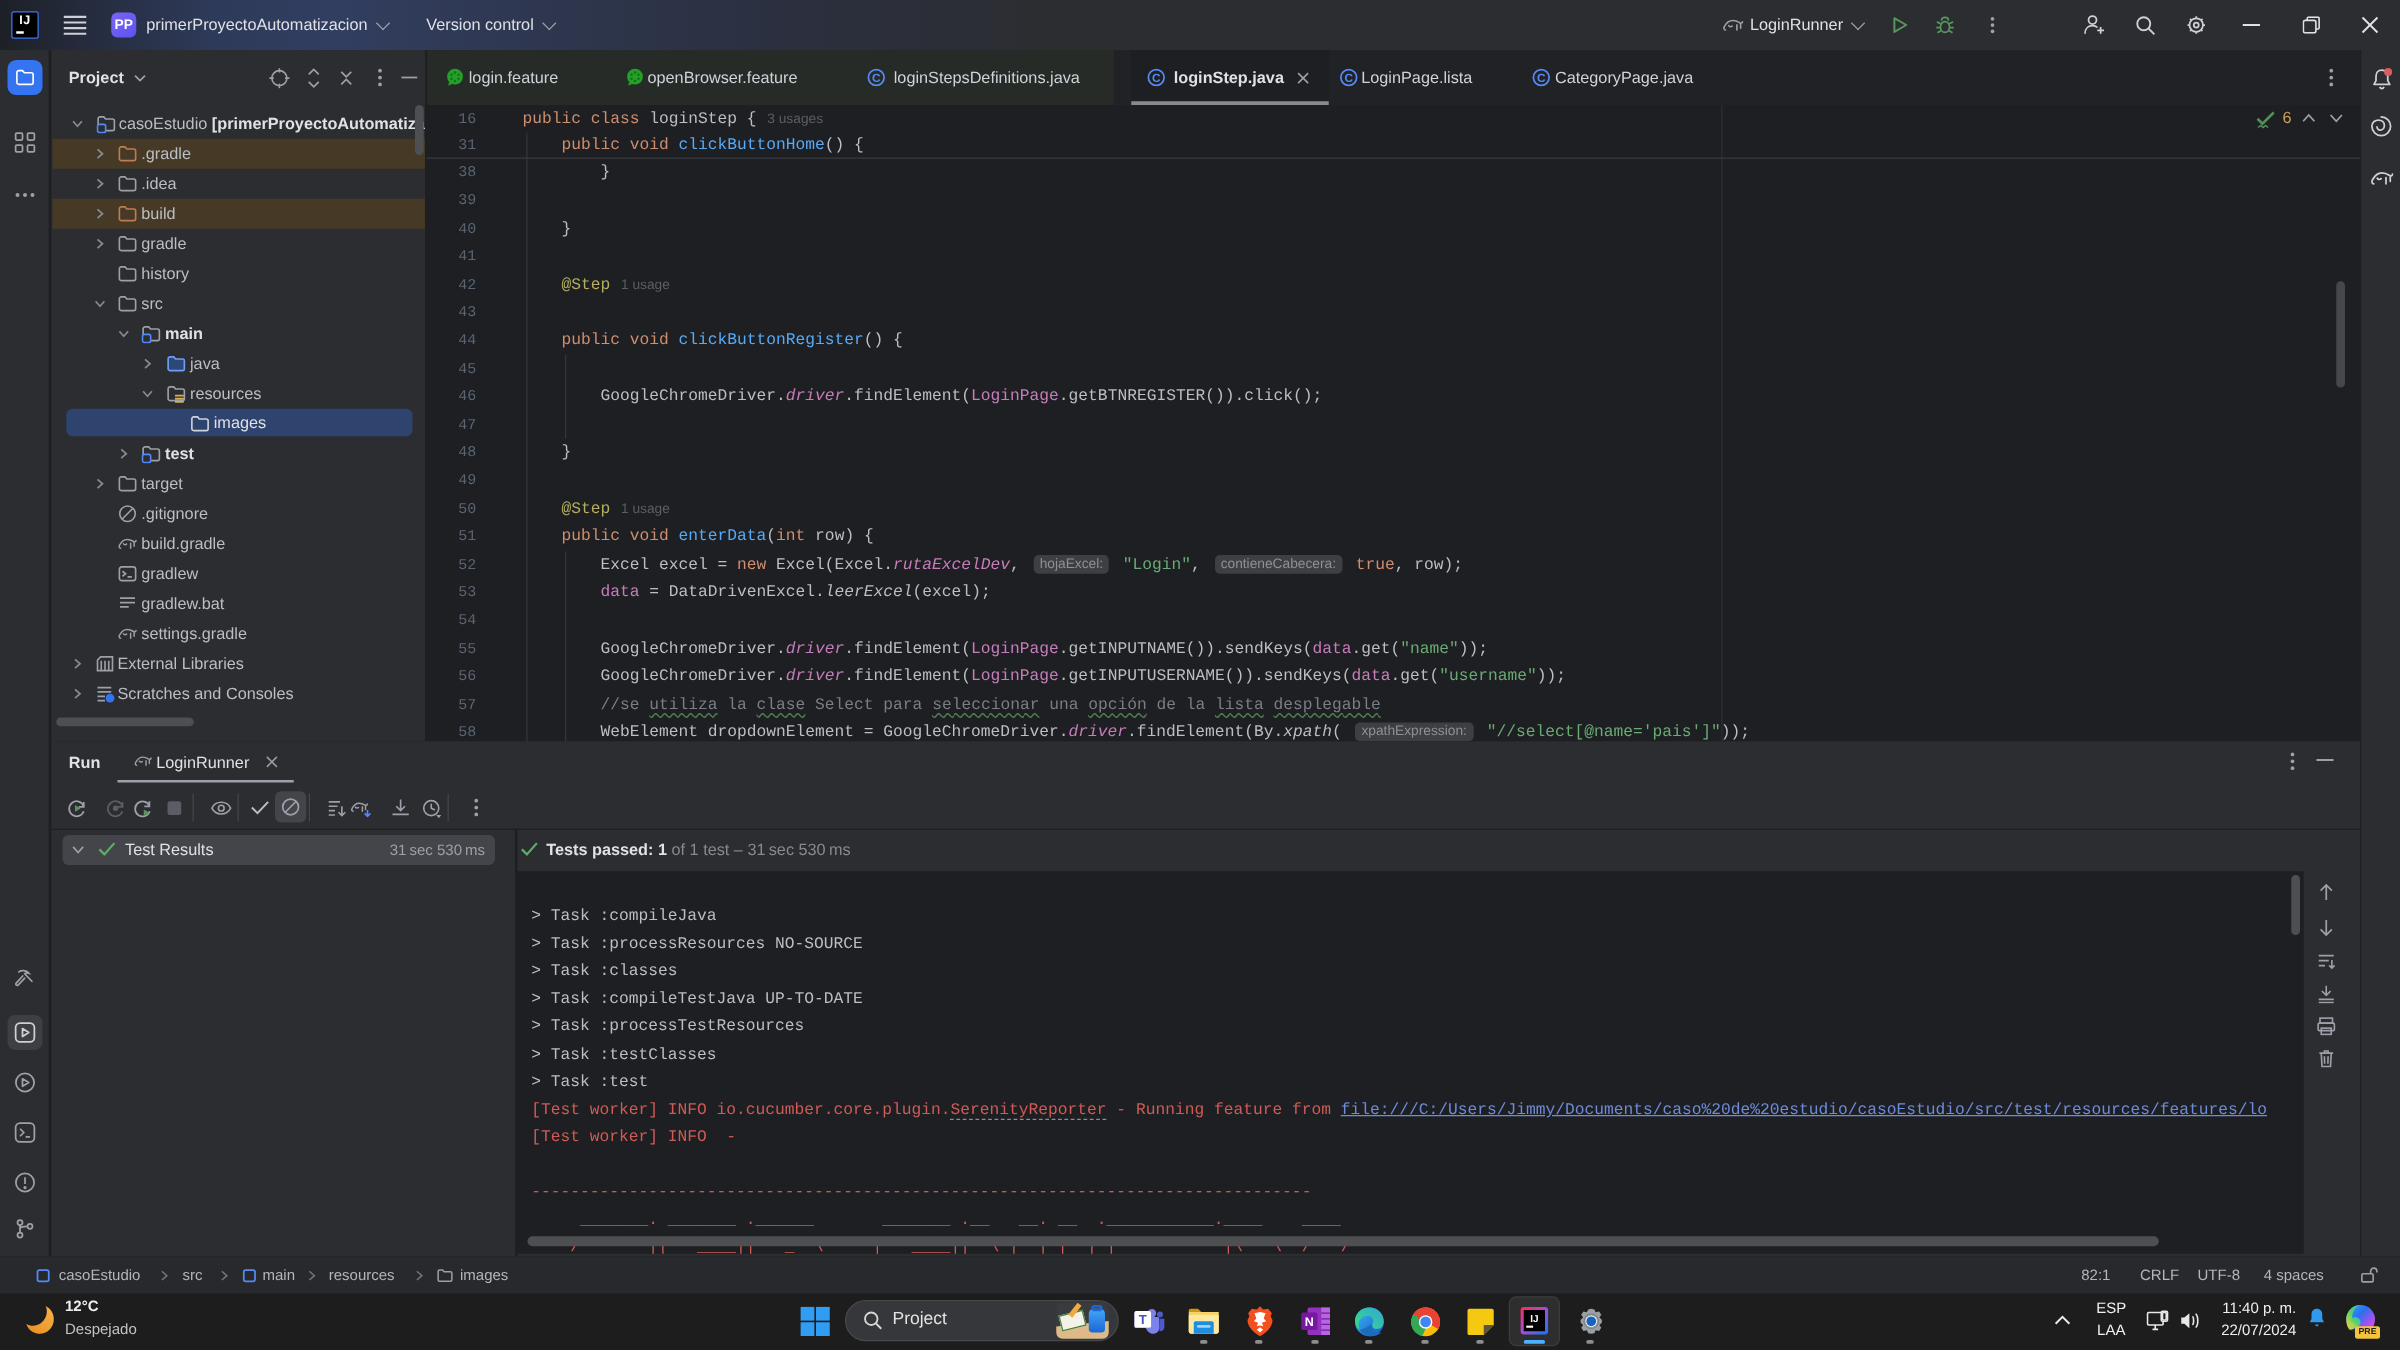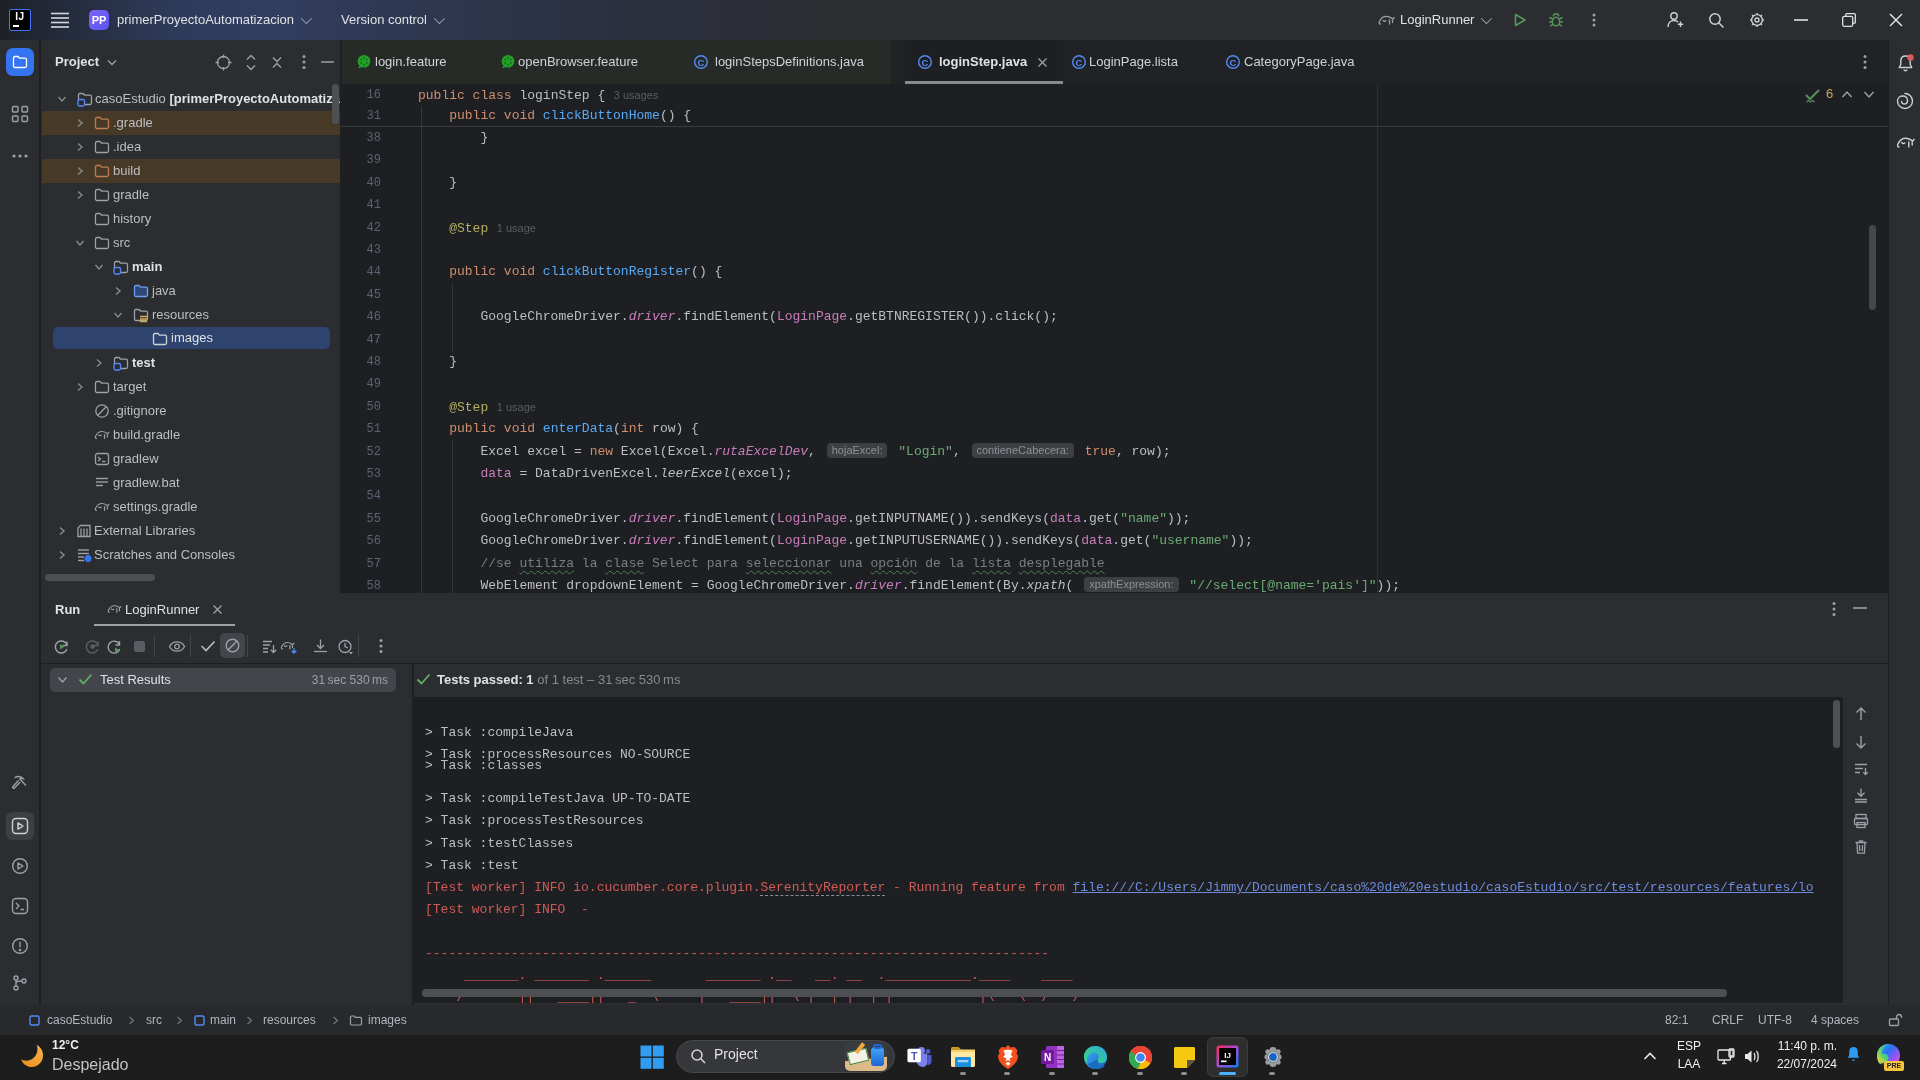--- a/index.html
+++ b/index.html
@@ -685,21 +685,21 @@
   <svg class="abs" style="left:1812px;top:246px" width="16" height="16" viewBox="0 0 16 16">
       <g stroke="#9da0a8" stroke-width="1.3" fill="none">
         <path d="M2.5 3.5 L13.5 3.5 M6.5 3.5 L6.5 1.8 L9.5 1.8 L9.5 3.5 M4 3.5 L4.6 14.2 L11.4 14.2 L12 3.5"></path>
         <path d="M6.5 6 L6.7 12 M9.5 6 L9.3 12"></path>
       </g>
     </svg>
 </div>
 <div id="console">
   <div class="conline" style="top:25px">&gt; Task :compileJava</div>
   <div class="conline" style="top:47px">&gt; Task :processResources NO-SOURCE</div>
-  <div class="conline" style="top:58px">&gt; Task :classes</div>
+  <div class="conline" style="top:69px">&gt; Task :classes</div>
   <div class="conline" style="top:91px">&gt; Task :compileTestJava UP-TO-DATE</div>
   <div class="conline" style="top:113px">&gt; Task :processTestResources</div>
   <div class="conline" style="top:136px">&gt; Task :testClasses</div>
   <div class="conline" style="top:158px">&gt; Task :test</div>
   <div class="conline red" style="top:180px">[Test worker] INFO io.cucumber.core.plugin.<span style="border-bottom:1px dashed #8a8d93">SerenityReporter</span> - Running feature from <span style="color:#6e8cdc;text-decoration:underline">file:///C:/Users/Jimmy/Documents/caso%20de%20estudio/casoEstudio/src/test/resources/features/lo</span></div>
   <div class="conline red" style="top:202px">[Test worker] INFO  -</div>
   <div class="conline red" style="top:246px">--------------------------------------------------------------------------------</div>
   <div class="conline red" style="top:268px">     _______. _______ .______       _______ .__   __. __  .___________.____    ____</div>
   <div class="conline red" style="top:290px">    /       ||   ____||   _  \     |   ____||  \ |  | |  | |           |\   \  /   /</div>
 
@@ -752,21 +752,21 @@
   <svg class="abs" style="left:19px;top:8px;transform:scaleX(-1)" width="26" height="26" viewBox="0 0 26 26">
     <defs>
         <linearGradient id="moon" x1="0" y1="0" x2="1" y2="1">
           <stop offset="0" stop-color="#f6b348"></stop>
           <stop offset="1" stop-color="#ec8c1f"></stop>
         </linearGradient>
       </defs>
     <path d="M8.5 1.8 C4 4 1.5 8.6 2 13.5 C2.7 19.9 8.2 24.6 14.5 23.9 C19 23.4 22.7 20.3 24 16.2 C22.9 16.9 21.5 17.4 20 17.6 C13.8 18.3 8.3 13.6 7.6 7.2 C7.4 5.3 7.7 3.4 8.5 1.8 Z" fill="url(#moon)"></path>
   </svg>
   <div class="abs" style="left:52px;top:3px;font-size:12px;color:#eee;font-weight:bold">12°C</div>
-  <div class="abs" style="left:52px;top:21px;font-size:16px;color:#c3c3c3">Despejado</div>
+  <div class="abs" style="left:52px;top:21px;font-size:12px;color:#c3c3c3">Despejado</div>
 
   <svg class="abs" style="left:640px;top:10px" width="24" height="24" viewBox="0 0 24 24">
     <g fill="#309df2">
         <rect x="0.5" y="0.5" width="11" height="11"></rect>
         <rect x="12.8" y="0.5" width="11" height="11"></rect>
         <rect x="0.5" y="12.8" width="11" height="11"></rect>
         <rect x="12.8" y="12.8" width="11" height="11"></rect>
       </g>
   </svg>
 

